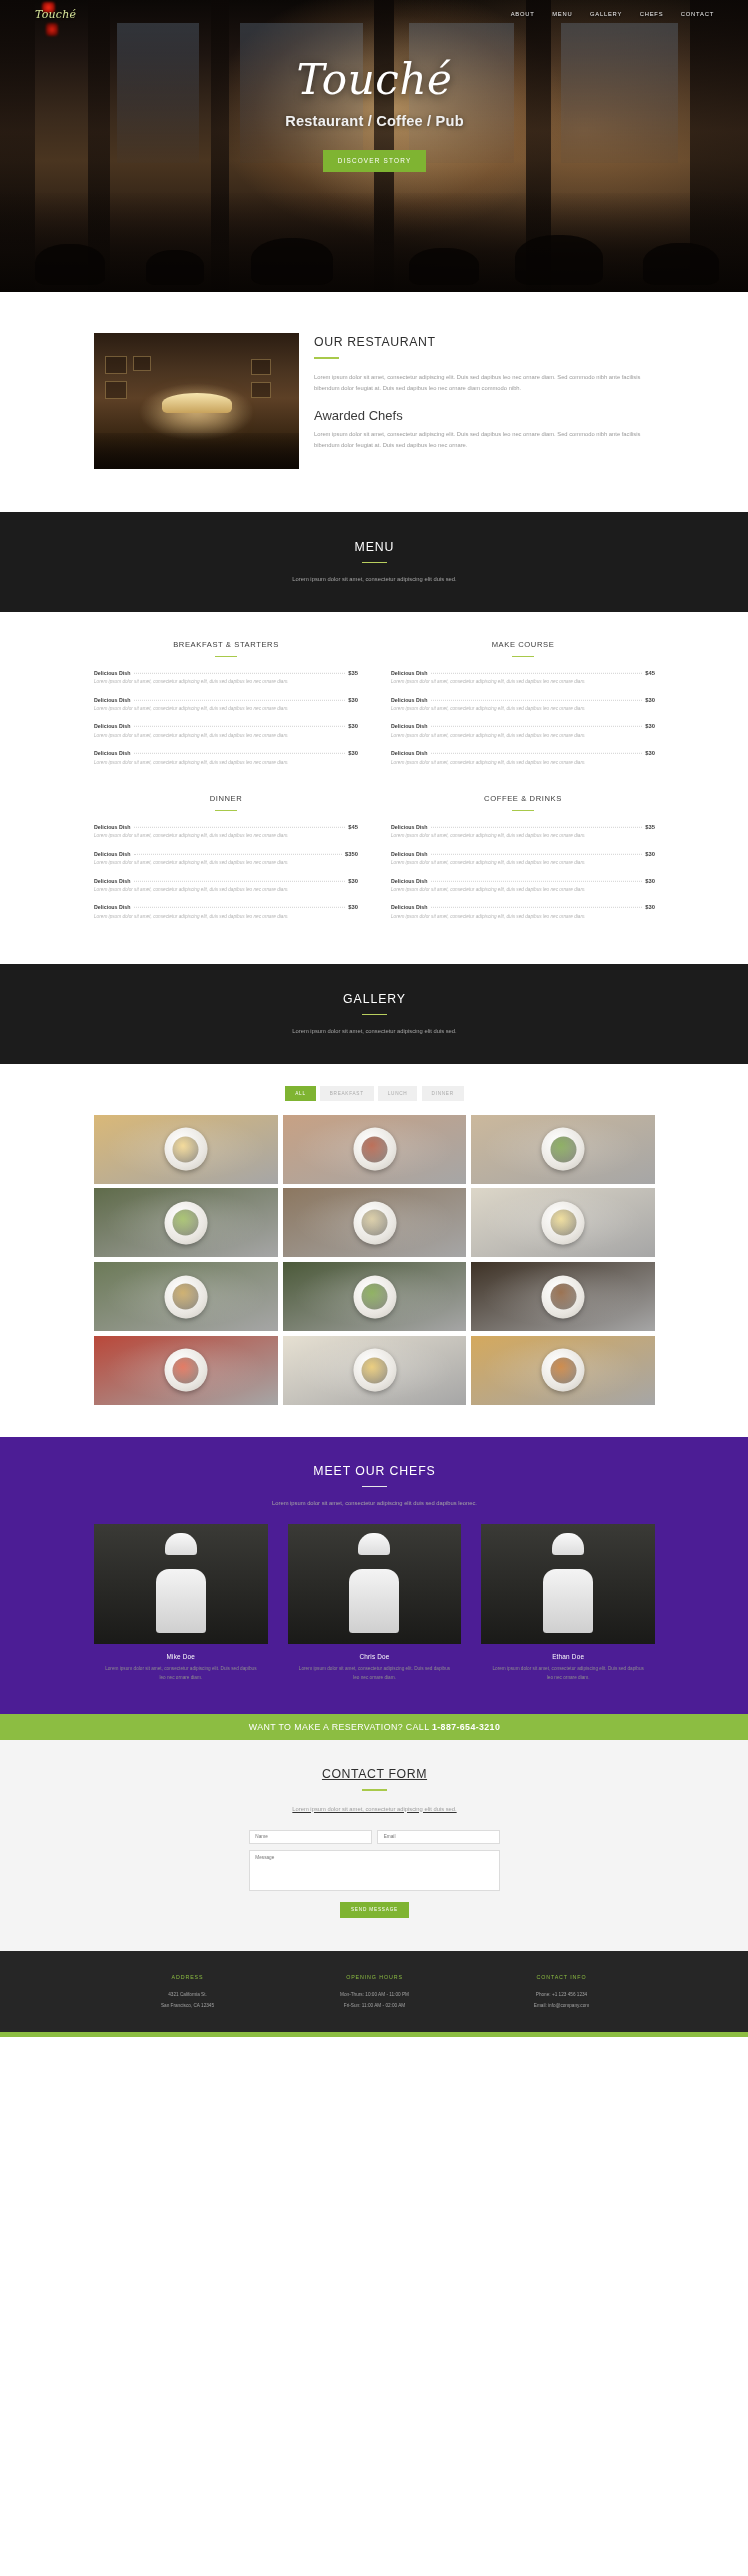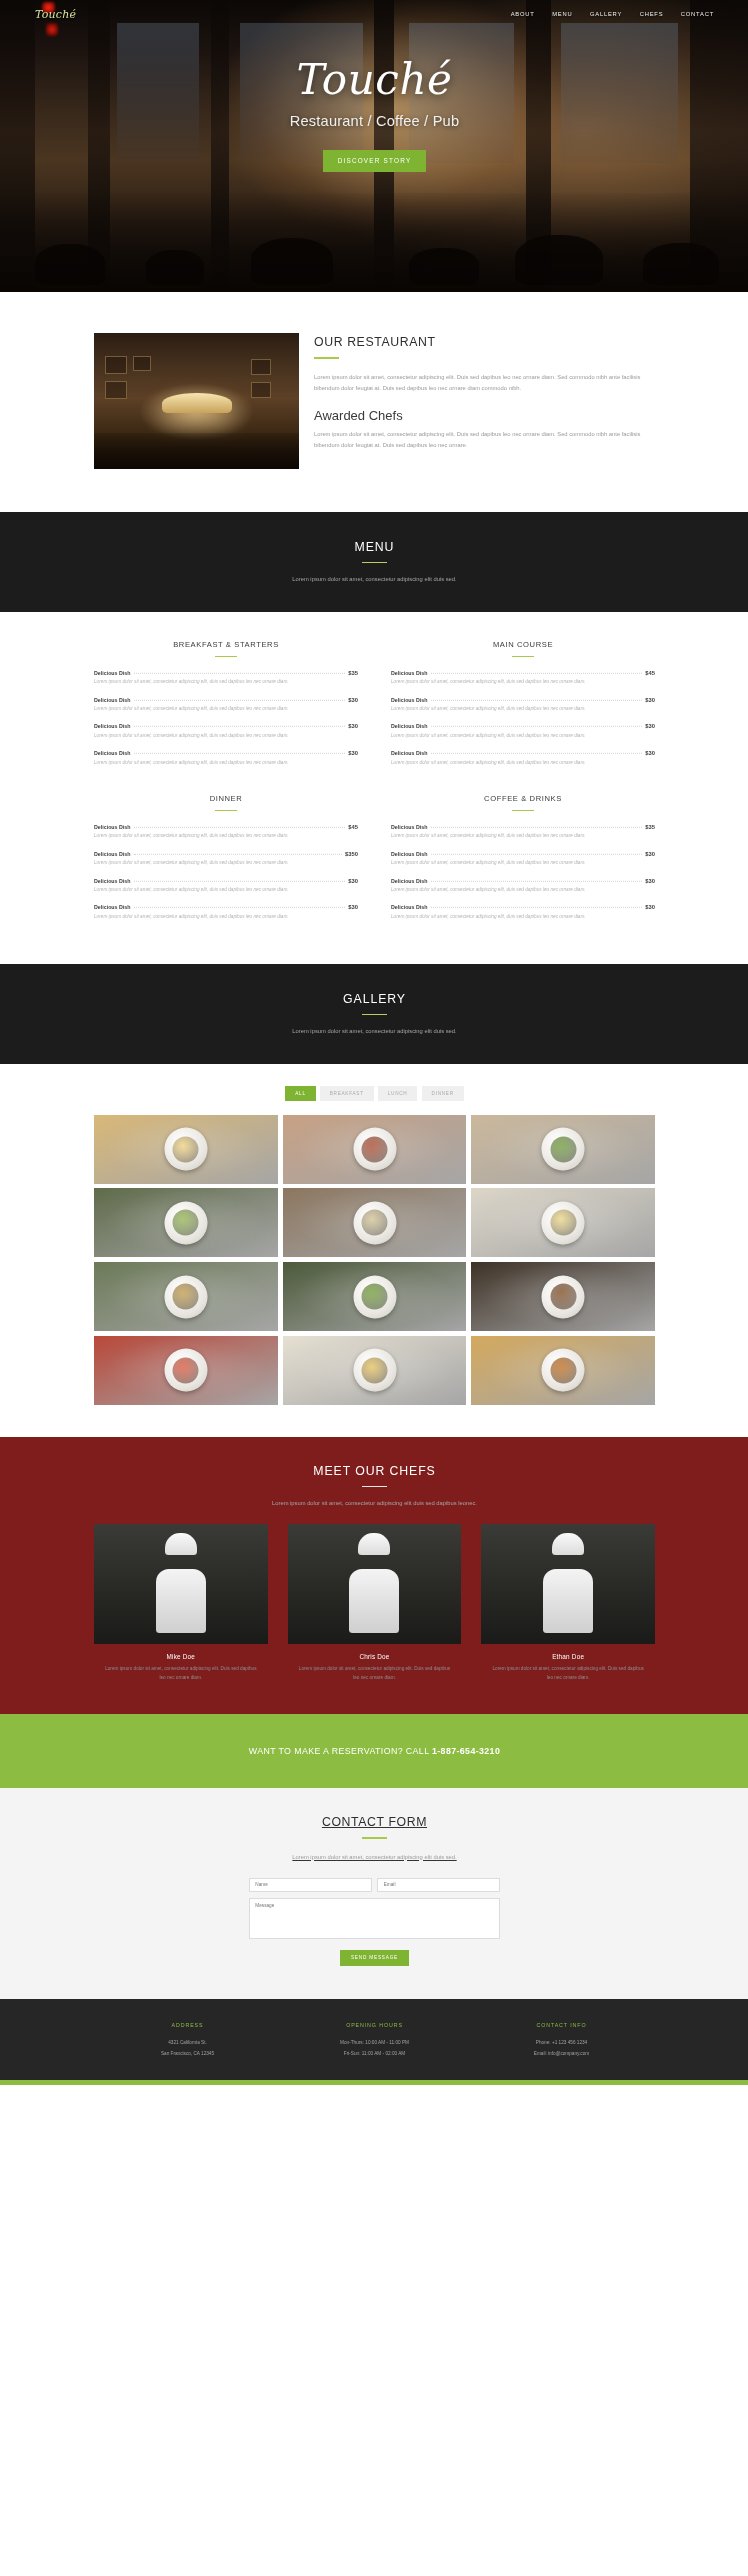--- a/index.html
+++ b/index.html
@@ -83,21 +83,21 @@
     font-size:42px;
     color:#fff;
     letter-spacing:0.6px;
     text-shadow:0 1.8px 8.2px rgba(0,0,0,.55);
     line-height:1.05;
   }
   .hero-sub {
     margin-top:10.5px;
     font-size:14.6px;
     color:#f0f0f0;
-    font-weight:400;
+    font-weight:700;
     letter-spacing:0.2px;
     text-shadow:0 1.2px 5.8px rgba(0,0,0,.6);
   }
   .btn-green {
     display:inline-block;
     margin-top:21px;
     background:#7fb432;
     color:#fff;
     font-size:6.4px;
     letter-spacing:1.2px;
@@ -207,21 +207,21 @@
     width:43px; height:43px; border-radius:50%;
     background:radial-gradient(circle at 38% 34%, #ffffff, #e7e4de 62%, #c9c5bd);
     box-shadow:0 1.8px 5.8px rgba(0,0,0,.35);
   }
   .plate .food {
     position:absolute; left:50%; top:50%; transform:translate(-50%,-50%);
     width:26px; height:26px; border-radius:50%;
   }
 
   
-  .chefs-sec { background:#7f1d1d; padding:27px 0 32px; text-align:center; }
+  .chefs-sec { background:#4c1d95; padding:27px 0 32px; text-align:center; }
   .chefs-grid { display:grid; grid-template-columns:repeat(3,1fr); gap:20px; margin-top:17.5px; }
   .chef-photo {
     height:120px; position:relative; overflow:hidden;
     background:linear-gradient(180deg,#3a3a36,#1a1a18);
   }
   .chef-photo .hat {
     position:absolute; left:50%; top:9.4px; transform:translateX(-50%);
     width:32px; height:22px; border-radius:15px 15px 3.5px 3.5px;
     background:linear-gradient(180deg,#fafafa,#dcdcdc);
   }
@@ -232,21 +232,21 @@
   }
   .chef-name {
     margin-top:8.8px; font-size:6.4px; color:#fff; font-weight:400; letter-spacing:0.2px;
   }
   .chef-desc {
     margin-top:5.3px; font-size:4.7px; line-height:1.85; color:#8d8d8d; padding:0 9.4px;
   }
 
   
   .reserve {
-    background:#8cbd42; text-align:center; padding:32px 0;
+    background:#8cbd42; text-align:center; padding:8px 0;
   }
   .reserve .txt {
     color:#fff; font-size:8.8px; letter-spacing:0.4px; font-weight:400;
   }
   .reserve .phone { font-weight:700; }
 
   
   .contact-sec { background:#f4f4f4; padding:27px 0 33px; text-align:center;text-decoration:underline; }
   .contact-form { width:251px; margin:15px auto 0; }
   .frow { display:flex; gap:5.8px; margin-bottom:5.8px; }
@@ -388,21 +388,21 @@
           <div class="menu-item">
             <div class="menu-item-head">
               <span class="menu-item-name">Delicious Dish</span>
               <span class="menu-dots"></span>
               <span class="menu-price">$30</span>
             </div>
             <div class="menu-item-desc">Lorem ipsum dolor sit amet, consectetur adipiscing elit, duis sed dapibus leo nec ornare diam.</div>
           </div>
         </div>
         <div class="menu-col">
-          <div class="menu-col-title">MAIN COURSE</div>
+          <div class="menu-col-title">MAKE COURSE</div>
           <div class="rule"></div>
           <div class="menu-item">
             <div class="menu-item-head">
               <span class="menu-item-name">Delicious Dish</span>
               <span class="menu-dots"></span>
               <span class="menu-price">$45</span>
             </div>
             <div class="menu-item-desc">Lorem ipsum dolor sit amet, consectetur adipiscing elit, duis sed dapibus leo nec ornare diam.</div>
           </div>
           <div class="menu-item">

